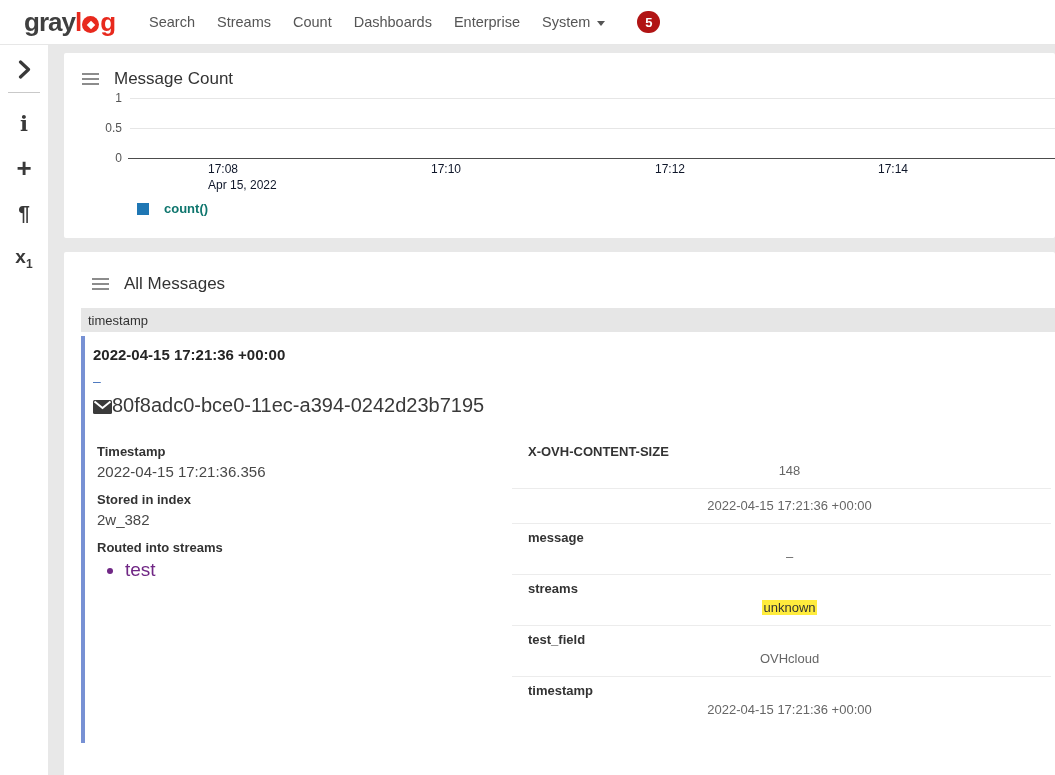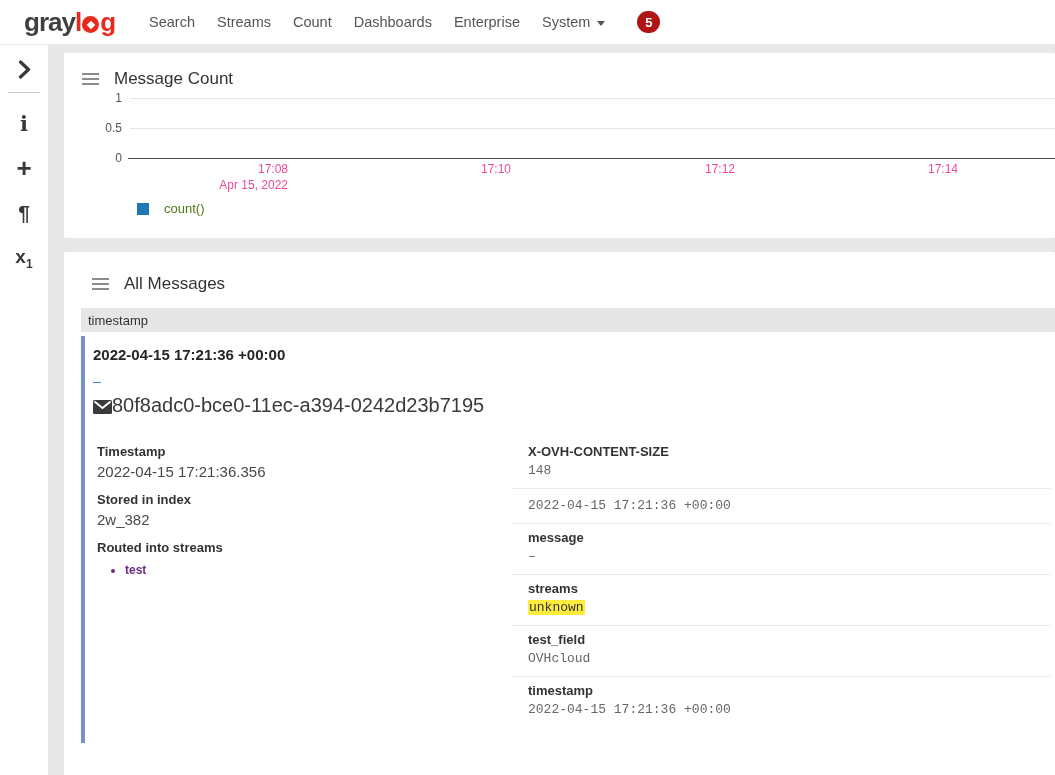--- a/index.html
+++ b/index.html
@@ -3,21 +3,21 @@
 <meta charset="utf-8">
 <style>
   * { margin:0; padding:0; box-sizing:border-box; }
   html,body { width:1055px; height:775px; overflow:hidden; }
   body {
     background:#e8e8e8;
     font-family:"Liberation Sans","DejaVu Sans",sans-serif;
     color:#333;
     position:relative;
   }
-  .mono { font-family:Liberation Mono, monospace; }
+  .mono { font-family:Liberation Sans, sans-serif;text-align:center; }
 
   
   .navbar {
     position:absolute; top:0; left:0; width:1055px; height:45px;
     background:#fff; border-bottom:1px solid #e7e7e7;
     display:flex; align-items:center; z-index:10;
   }
   .logo {
     margin-left:24px; margin-right:34px;
     font-size:26px; font-weight:700; letter-spacing:-1px;
@@ -86,26 +86,26 @@
 
   
   .chart { position:absolute; left:0; top:0; width:100%; height:100%; }
   .ytick {
     position:absolute; width:40px; text-align:right; right:auto;
     font-size:12px; color:#555; line-height:12px;
   }
   .gridline { position:absolute; left:66px; right:0; height:0; border-top:1px solid #e6e6e6; }
   .axisline { position:absolute; left:64px; right:0; height:0; border-top:1.5px solid #4c4c4c; }
   .xtick {
-    position:absolute; width:80px; text-align:right;
-    font-size:12px; color:#ec4899;
+    position:absolute; width:80px; text-align:left;
+    font-size:12px; color:#0f172a;
   }
   .legend { position:absolute; display:flex; align-items:center; gap:15px; }
   .legend-swatch { width:12px; height:12px; background:#1f77b4; }
-  .legend-label { font-size:13px; color:#4d7c0f; }
+  .legend-label { font-size:13px; color:#0f766e;font-weight:bold; }
 
   
   .table-header {
     position:absolute; top:56px; left:17px; right:0; height:24px;
     background:#e6e6e6; display:flex; align-items:center;
     font-size:13px; color:#333; padding-left:7px; cursor:pointer;
   }
   .message-region {
     position:absolute; top:84px; left:17px; right:4px; height:407px;
     border-left:4px solid #7791d4; padding:8px 0 0 6px;
@@ -127,21 +127,21 @@
   .meta-value { font-size:15px; color:#484848; line-height:16px; margin-top:4px; }
   .node-name { font-style:italic; }
   a.plink { color:#702785; text-decoration:none; cursor:pointer; }
   .fork-icon { display:inline-block; vertical-align:-2px; margin:0 2px 0 4px; }
   .redacted {
     display:inline-block; vertical-align:-2px; width:158px; height:13px;
     border-radius:2px; filter:blur(1px);
     background:linear-gradient(90deg,#eedcec 0%,#f7f0f5 30%,#eadded 60%,#f5ecf3 100%);
   }
   .streams-list { margin-top:6px; padding-left:28px; }
-  .streams-list li { font-size:12px; line-height:16px; color:#702785;font-weight:bold; }
+  .streams-list li { font-size:19px; line-height:16px; color:#702785; }
 
   .fields-col { position:absolute; top:108px; left:427px; right:0; }
   .field { border-bottom:1px solid #ececec; padding:6px 0 9px 16px; }
   .field:first-child { padding-top:0; }
   .field:last-child { border-bottom:none; }
   .field-name { font-size:13px; font-weight:700; color:#333; line-height:16px; cursor:pointer; }
   .field-value { font-size:13px; color:#666; line-height:16px; margin-top:3px; }
   .hl { background:#ffec3d; color:#333; padding:0 1px; }
 </style>
 </head>

